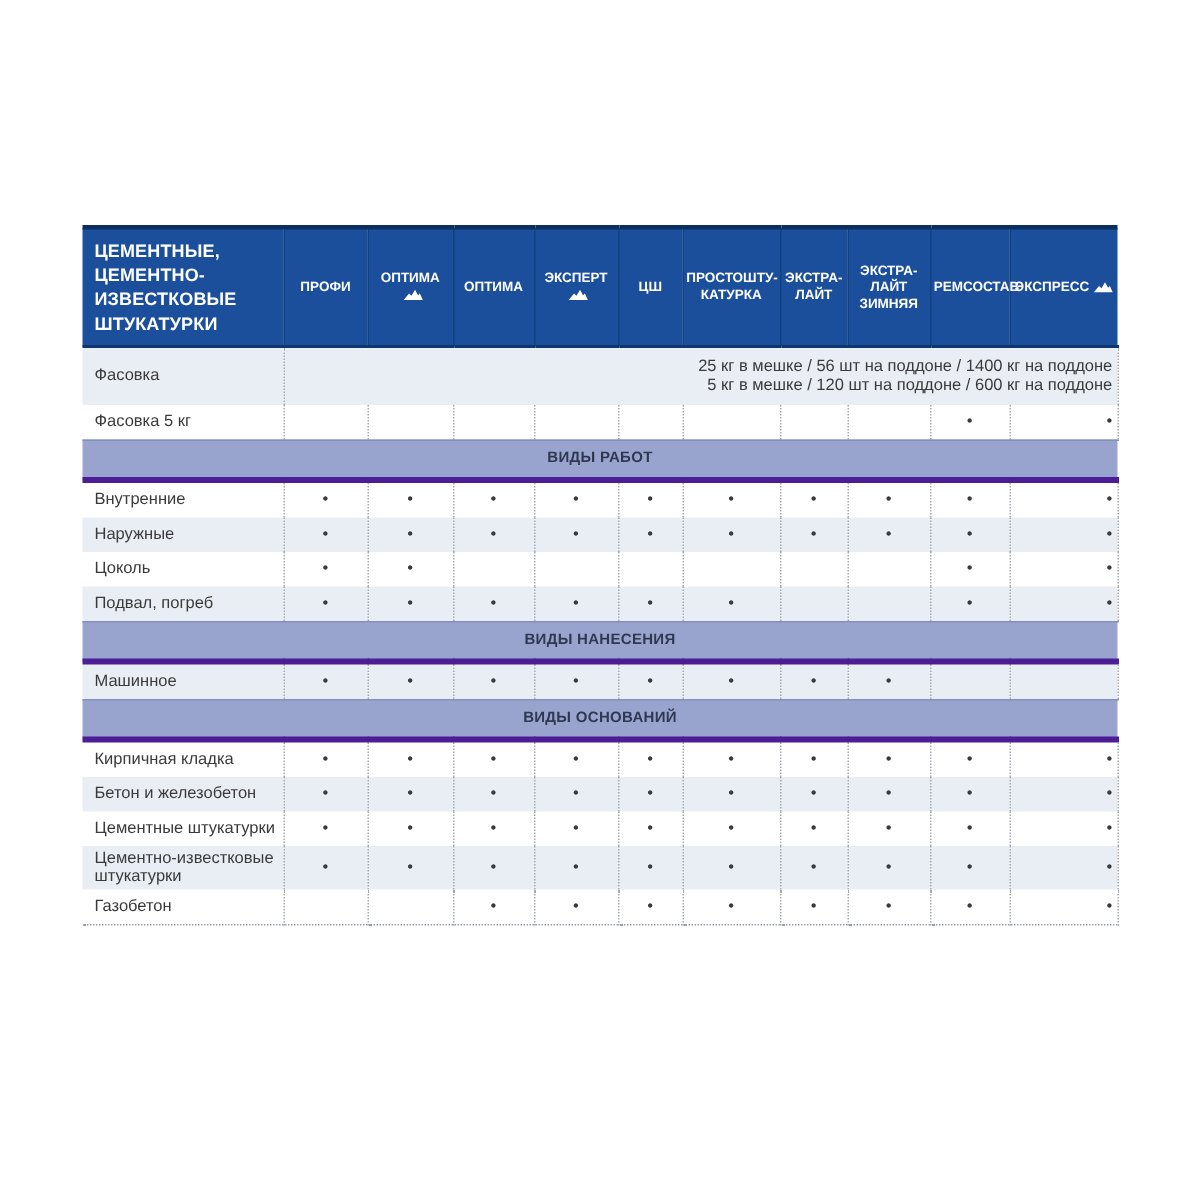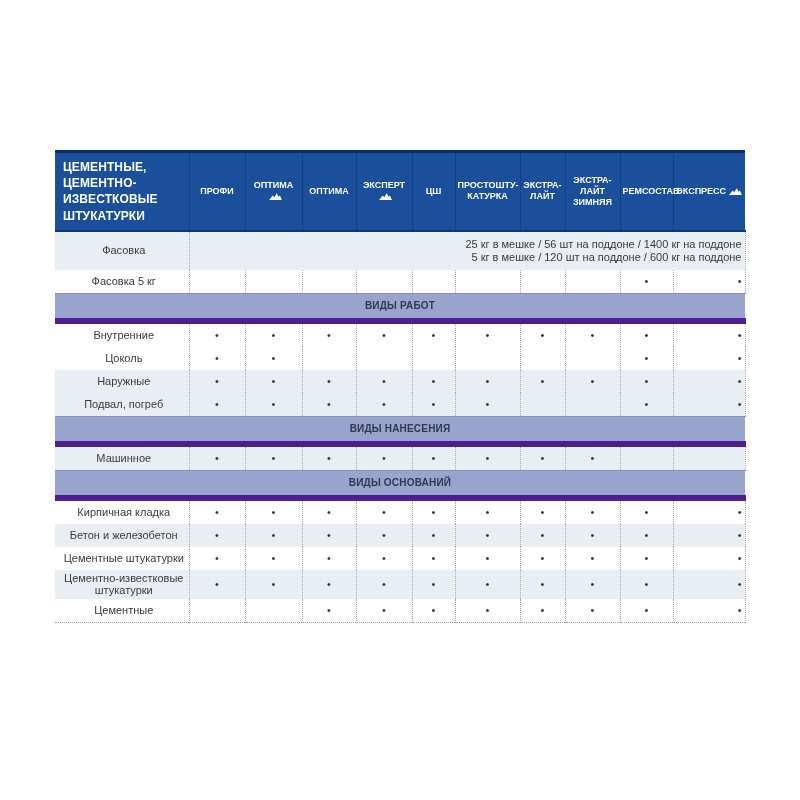--- a/index.html
+++ b/index.html
@@ -28,32 +28,32 @@
   }
   thead th.col-head{
     border-left:1px solid #11417f;
     font-size:9px;font-weight:bold;text-align:center;line-height:1.25;
   }
   .col-label{white-space:pre-line;vertical-align:middle;}
   .heap-icon{display:inline-block;vertical-align:-1px;margin-left:3px;}
   
   tr.row-section td{
     background:#99a4ce;color:#2f3850;
-    border-top:1px solid #8590c0;border-bottom:6px solid #4c1d95;
+    border-top:1px solid #8590c0;border-bottom:4px solid #4c1d95;
     text-align:center;font-size:10px;font-weight:bold;
     height:22px;letter-spacing:.2px;
   }
   
   tr.row-data td{
     height:19px;padding:2px 3px;font-size:11px;color:#3a3a3c;
     vertical-align:middle;line-height:1.15;
   }
   tr.row-data.shade td{background:#e9eef4;}
   tr.row-data td.label-cell{
-    text-align:center;padding-left:8px;padding-right:4px;
+    text-align:left;padding-left:8px;padding-right:4px;
   }
   tr.row-data td.dot-cell,
   tr.row-data td.merged-cell{border-left:1px dotted #a6abb3;}
   tr.row-data td:last-child{border-right:1px dotted #a6abb3;text-align:right;}
   td.dot-cell{text-align:center;font-size:13px;color:#141414;line-height:1;}
   td.merged-cell{
     text-align:center;white-space:pre-line;font-size:11px;line-height:1.4;
   }
   tr.row-packaging td{height:34px;}
 </style>
@@ -132,43 +132,43 @@
           <td class="dot-cell">•</td>
           <td class="dot-cell">•</td>
           <td class="dot-cell">•</td>
           <td class="dot-cell">•</td>
           <td class="dot-cell">•</td>
           <td class="dot-cell">•</td>
           <td class="dot-cell">•</td>
           <td class="dot-cell">•</td>
           <td class="dot-cell">•</td>
         </tr>
+        <tr class="row-data shade">
+          <td class="label-cell">Наружные</td>
+          <td class="dot-cell">•</td>
+          <td class="dot-cell">•</td>
+          <td class="dot-cell">•</td>
+          <td class="dot-cell">•</td>
+          <td class="dot-cell">•</td>
+          <td class="dot-cell">•</td>
+          <td class="dot-cell">•</td>
+          <td class="dot-cell">•</td>
+          <td class="dot-cell">•</td>
+          <td class="dot-cell">•</td>
+        </tr>
         <tr class="row-data">
           <td class="label-cell">Цоколь</td>
           <td class="dot-cell">•</td>
           <td class="dot-cell">•</td>
           <td class="dot-cell"></td>
           <td class="dot-cell"></td>
           <td class="dot-cell"></td>
           <td class="dot-cell"></td>
           <td class="dot-cell"></td>
           <td class="dot-cell"></td>
-          <td class="dot-cell">•</td>
-          <td class="dot-cell">•</td>
-        </tr>
-        <tr class="row-data shade">
-          <td class="label-cell">Наружные</td>
-          <td class="dot-cell">•</td>
-          <td class="dot-cell">•</td>
-          <td class="dot-cell">•</td>
-          <td class="dot-cell">•</td>
-          <td class="dot-cell">•</td>
-          <td class="dot-cell">•</td>
-          <td class="dot-cell">•</td>
-          <td class="dot-cell">•</td>
           <td class="dot-cell">•</td>
           <td class="dot-cell">•</td>
         </tr>
         <tr class="row-data shade">
           <td class="label-cell">Подвал, погреб</td>
           <td class="dot-cell">•</td>
           <td class="dot-cell">•</td>
           <td class="dot-cell">•</td>
           <td class="dot-cell">•</td>
           <td class="dot-cell">•</td>
@@ -243,21 +243,21 @@
           <td class="dot-cell">•</td>
           <td class="dot-cell">•</td>
           <td class="dot-cell">•</td>
           <td class="dot-cell">•</td>
           <td class="dot-cell">•</td>
           <td class="dot-cell">•</td>
           <td class="dot-cell">•</td>
           <td class="dot-cell">•</td>
         </tr>
         <tr class="row-data">
-          <td class="label-cell">Цементные</td>
+          <td class="label-cell">Газобетон</td>
           <td class="dot-cell"></td>
           <td class="dot-cell"></td>
           <td class="dot-cell">•</td>
           <td class="dot-cell">•</td>
           <td class="dot-cell">•</td>
           <td class="dot-cell">•</td>
           <td class="dot-cell">•</td>
           <td class="dot-cell">•</td>
           <td class="dot-cell">•</td>
           <td class="dot-cell">•</td>

